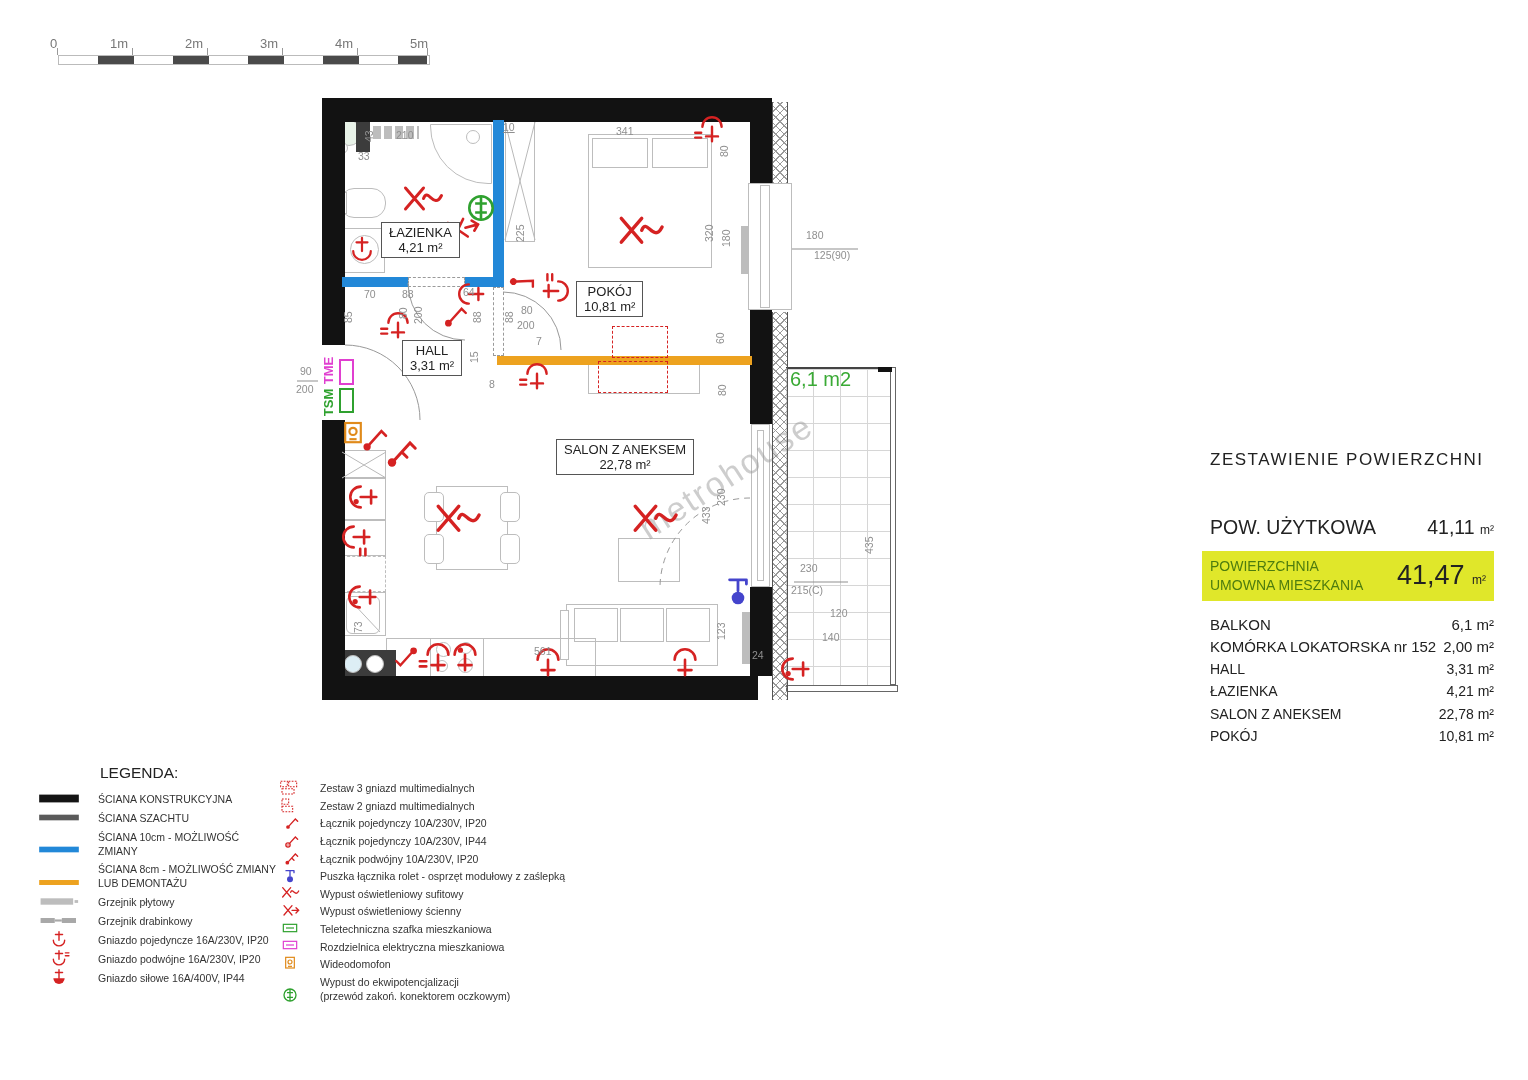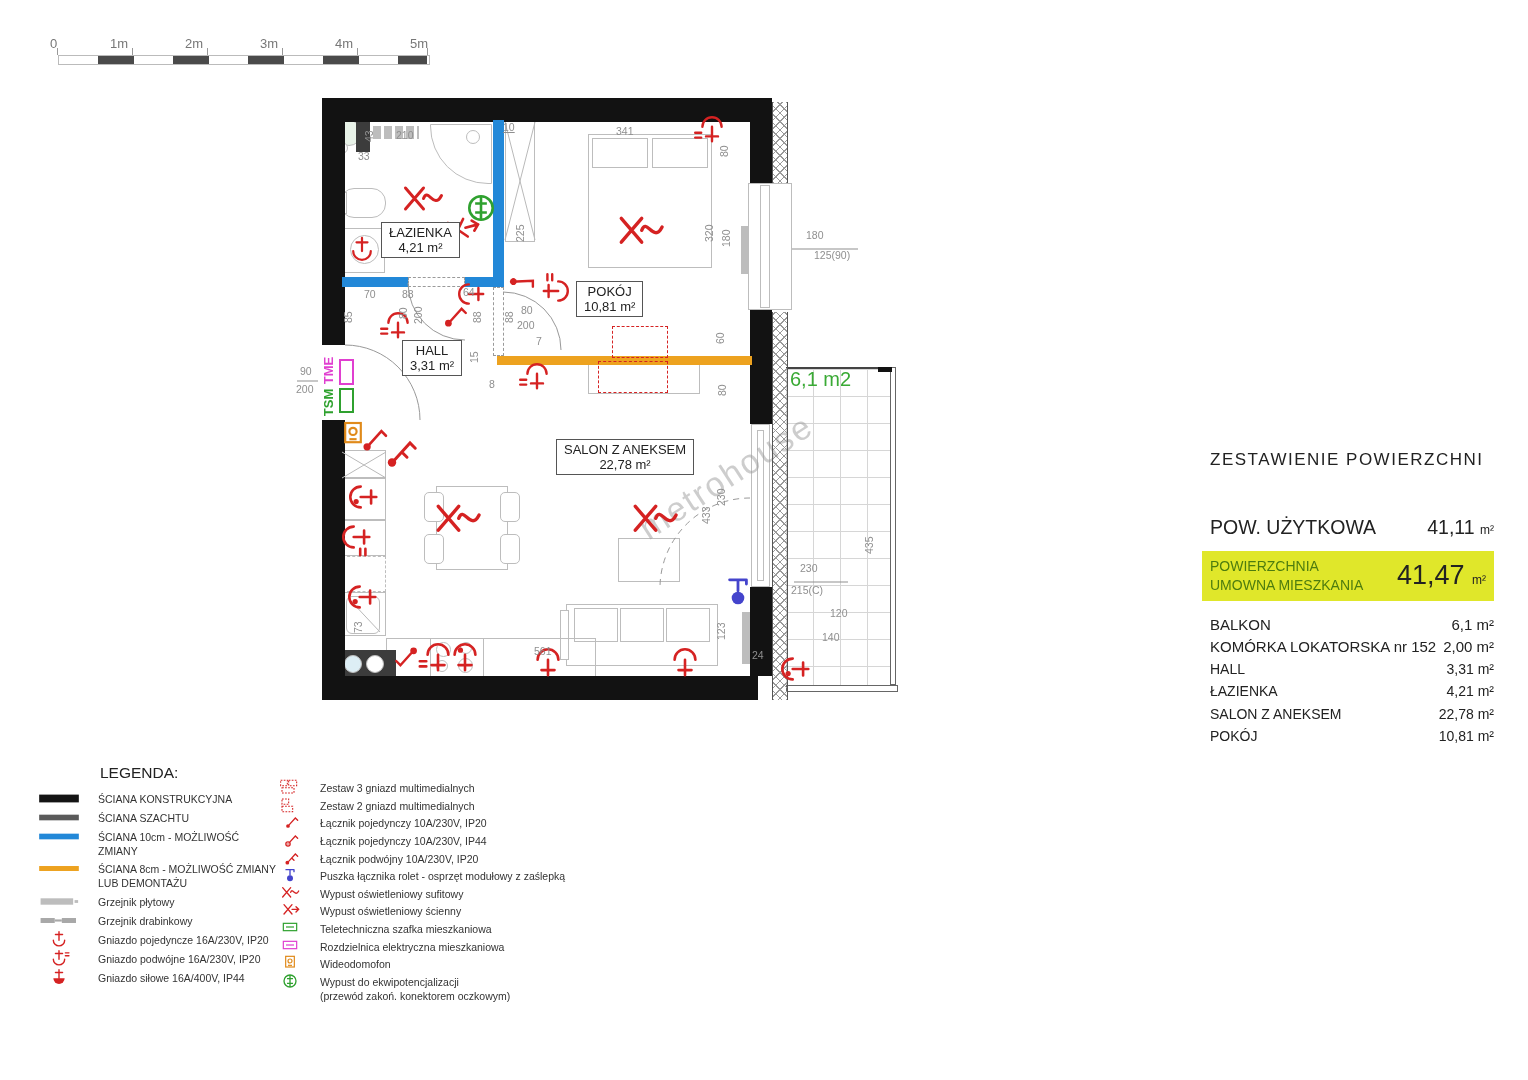--- a/index.html
+++ b/index.html
@@ -57,21 +57,21 @@
       background:#e0e72a;padding:6px 8px;margin-left:-8px;}
   .hl .hl-lines{font-size:14px;line-height:1.35;color:#4d7c0f;}
   .hl .hl-val{font-size:27px;color:#222;}
   .sum-extra{margin-top:13px;}
   .sum-extra .sum-row{font-size:15px;line-height:22px;}
   
   .lg-title{position:absolute;left:100px;top:764px;font-size:15.5px;color:#222;}
   .lg-col{position:absolute;}
   .lg-col.left{left:30px;top:790px;width:250px;}
   .lg-col.right{left:268px;top:779px;width:330px;}
-  .lg-row{display:flex;align-items:flex-start;gap:10px;margin-bottom:2px;}
+  .lg-row{display:flex;align-items:flex-end;gap:10px;margin-bottom:2px;}
   .lg-col.right .lg-row{gap:8px;margin-bottom:1px;}
   .lg-ic{flex:0 0 auto;}
   .lg-txt{font-size:10.5px;color:#333;line-height:1.3;padding-top:3px;}
   .lg-note{font-size:10px;color:#555;line-height:1.35;}
 </style>
 </head>
 <body>
 
 <div>
 

